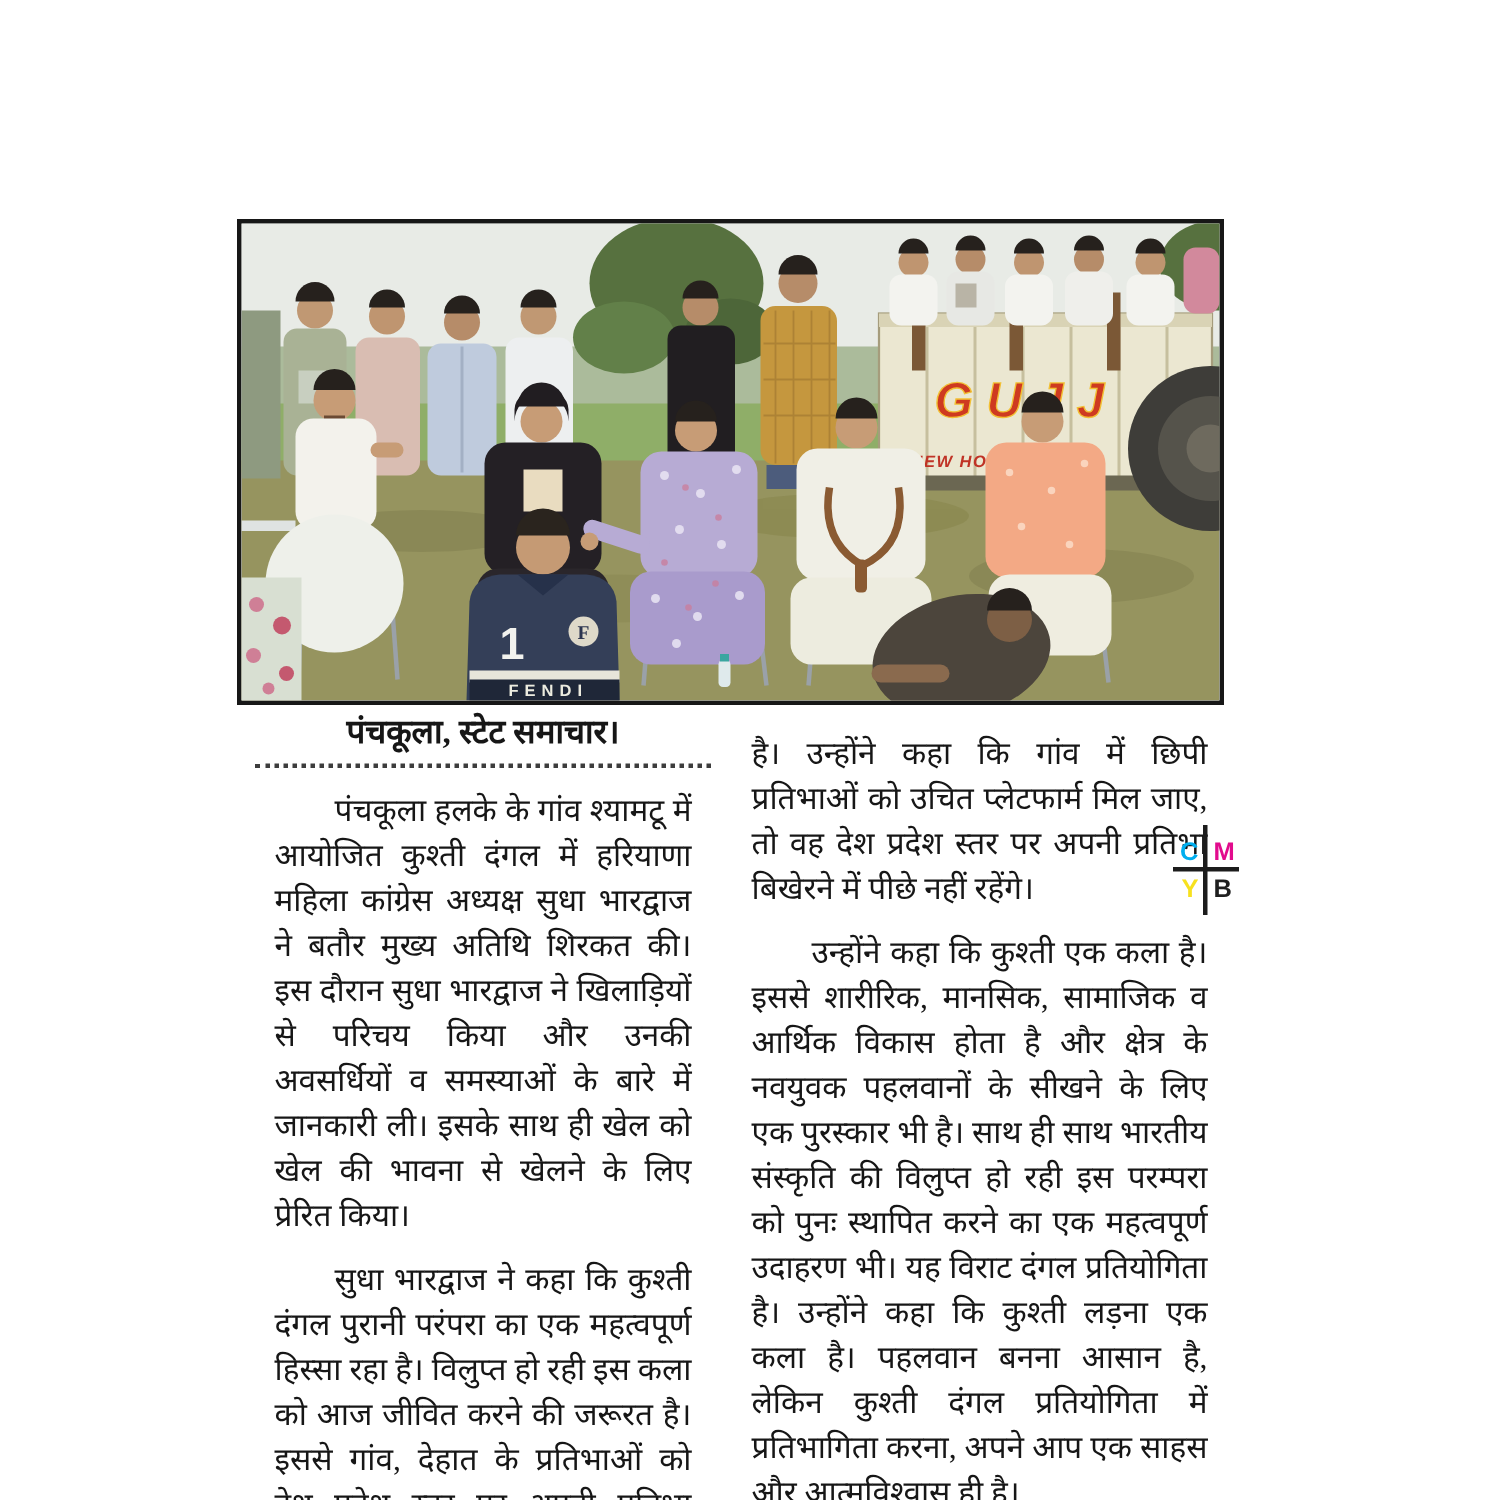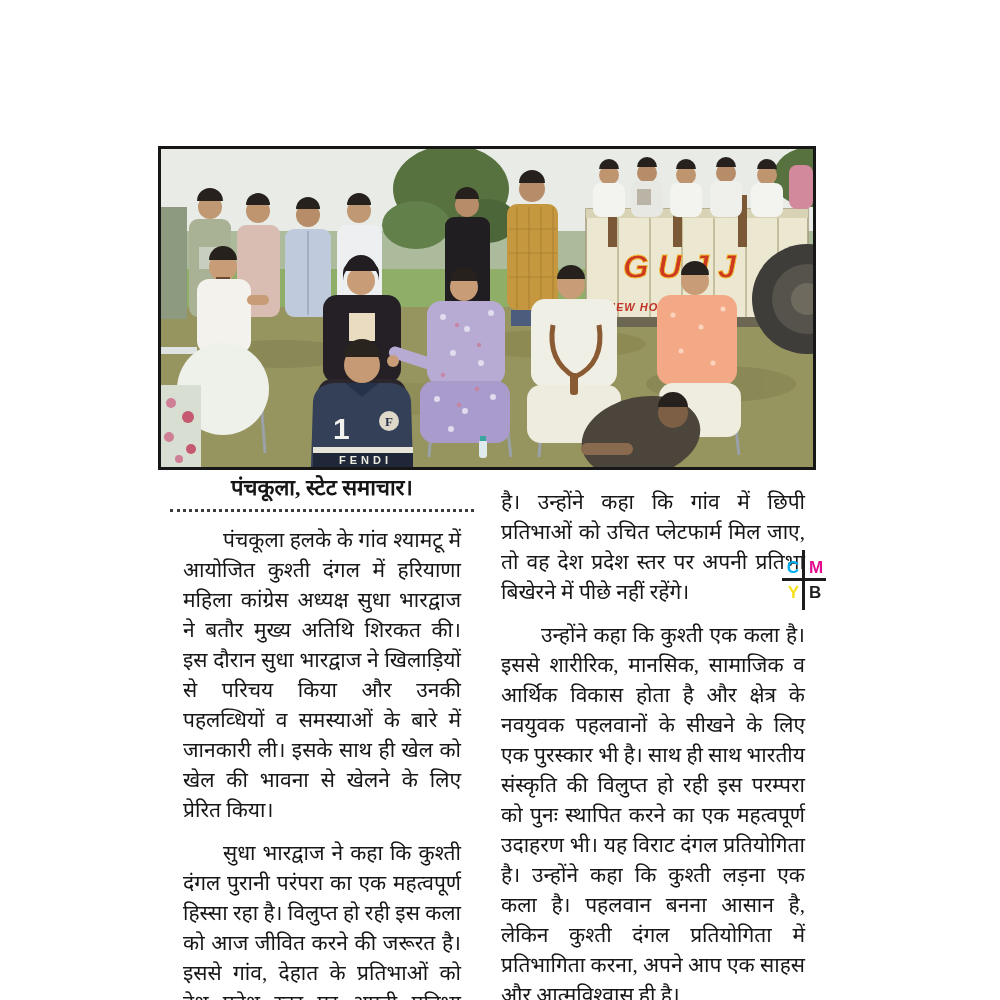--- a/index.html
+++ b/index.html
@@ -281,21 +281,21 @@
           <circle cx="30" cy="300" r="5" fill="#c4596f"></circle>
         <circle cx="18" cy="310" r="4" fill="#cf7f96"></circle>
       </g>
     </svg>
   </figure>
 
   <div class="cols">
     <div class="col col1">
       <div class="dateline">पंचकूला, स्टेट समाचार।</div>
       <div class="dotted"></div>
-      <p class="para indent">पंचकूला हलके के गांव श्यामटू में आयोजित कुश्ती दंगल में हरियाणा महिला कांग्रेस अध्यक्ष सुधा भारद्वाज ने बतौर मुख्य अतिथि शिरकत की। इस दौरान सुधा भारद्वाज ने खिलाड़ियों से परिचय किया और उनकी पहलव्धियों व समस्याओं के बारे में जानकारी ली। इसके साथ ही खेल को खेल की भावना से खेलने के लिए प्रेरित किया।</p>
+      <p class="para indent">पंचकूला हलके के गांव श्यामटू में आयोजित कुश्ती दंगल में हरियाणा महिला कांग्रेस अध्यक्ष सुधा भारद्वाज ने बतौर मुख्य अतिथि शिरकत की। इस दौरान सुधा भारद्वाज ने खिलाड़ियों से परिचय किया और उनकी अवसर्धियों व समस्याओं के बारे में जानकारी ली। इसके साथ ही खेल को खेल की भावना से खेलने के लिए प्रेरित किया।</p>
       <p class="para indent">सुधा भारद्वाज ने कहा कि कुश्ती दंगल पुरानी परंपरा का एक महत्वपूर्ण हिस्सा रहा है। विलुप्त हो रही इस कला को आज जीवित करने की जरूरत है। इससे गांव, देहात के प्रतिभाओं को देश प्रदेश स्तर पर अपनी प्रतिभा बिखेरने का उपलब मिलता</p>
     </div>
     <div class="col col2">
       <p class="para">है। उन्होंने कहा कि गांव में छिपी प्रतिभाओं को उचित प्लेटफार्म मिल जाए, तो वह देश प्रदेश स्तर पर अपनी प्रतिभा बिखेरने में पीछे नहीं रहेंगे।</p>
       <p class="para indent">उन्होंने कहा कि कुश्ती एक कला है। इससे शारीरिक, मानसिक, सामाजिक व आर्थिक विकास होता है और क्षेत्र के नवयुवक पहलवानों के सीखने के लिए एक पुरस्कार भी है। साथ ही साथ भारतीय संस्कृति की विलुप्त हो रही इस परम्परा को पुनः स्थापित करने का एक महत्वपूर्ण उदाहरण भी। यह विराट दंगल प्रतियोगिता है। उन्होंने कहा कि कुश्ती लड़ना एक कला है। पहलवान बनना आसान है, लेकिन कुश्ती दंगल प्रतियोगिता में प्रतिभागिता करना, अपने आप एक साहस और आत्मविश्वास ही है।</p>
     </div>
   </div>
 
   <div class="regmark">
     <span class="rm-v"></span>

